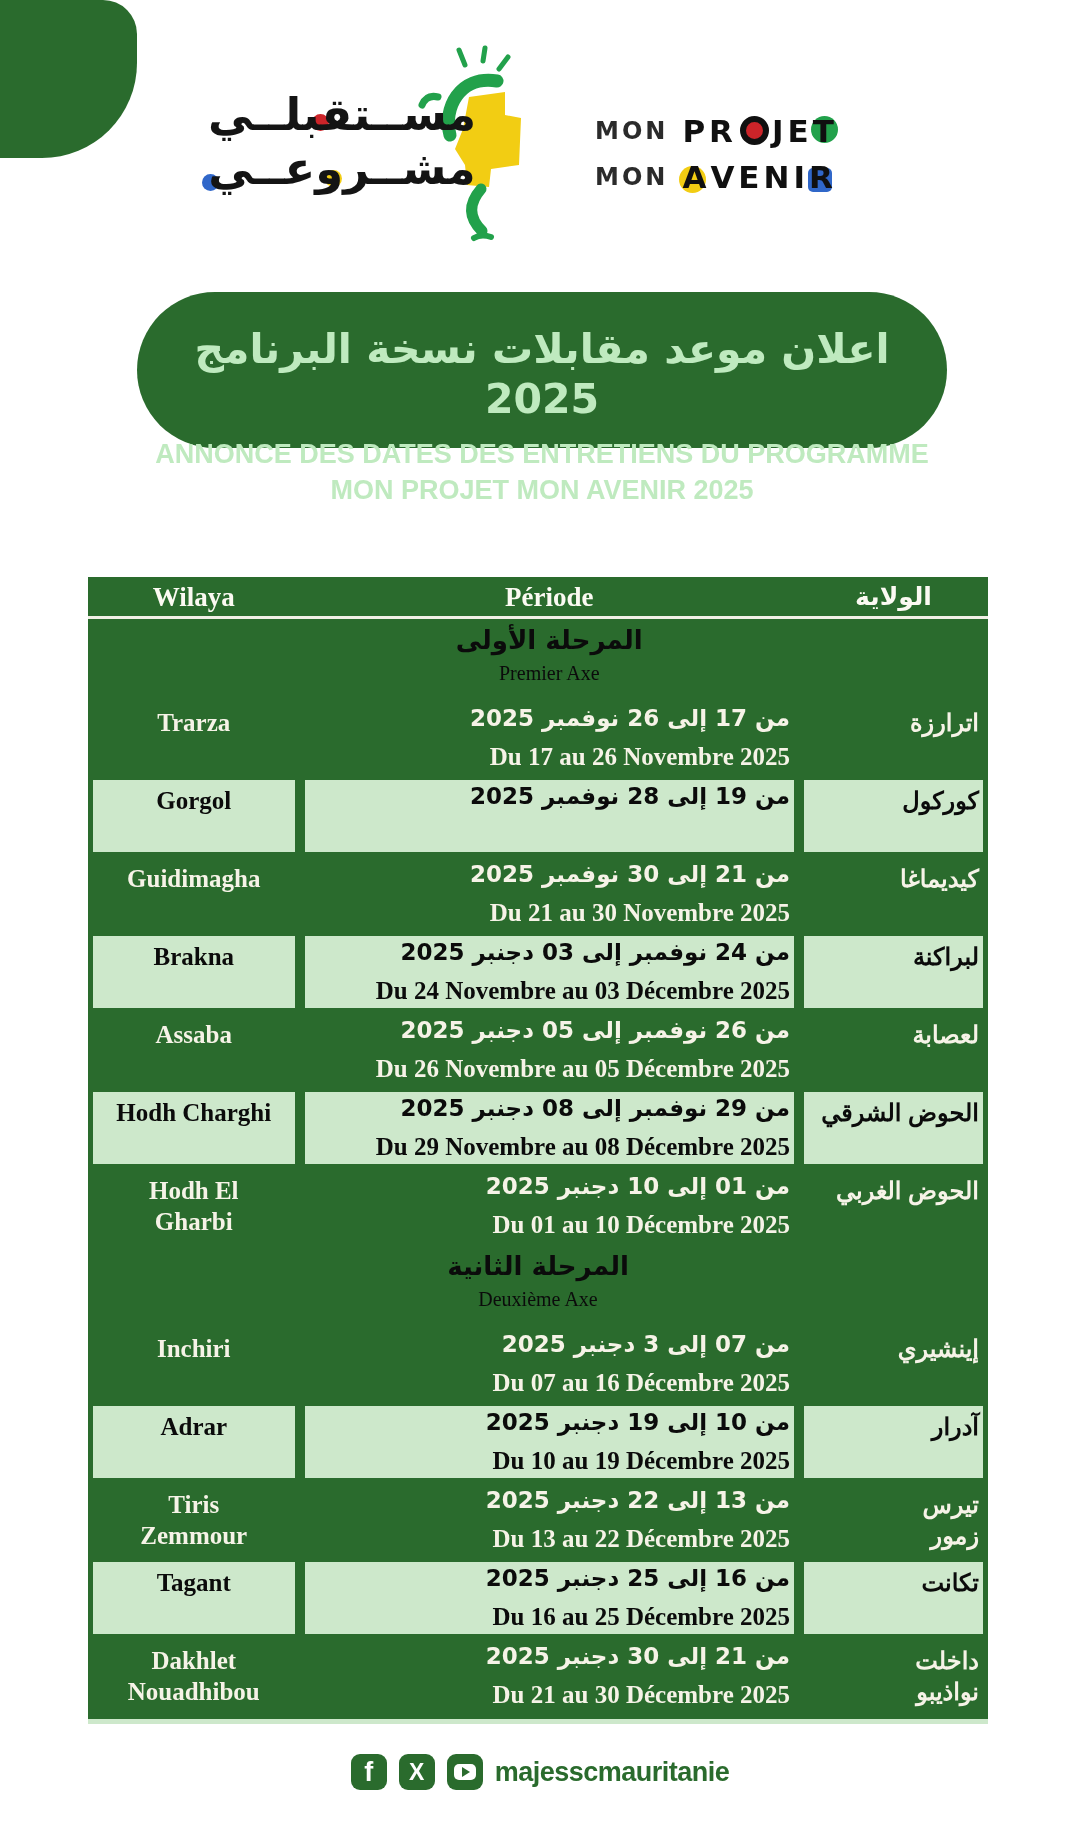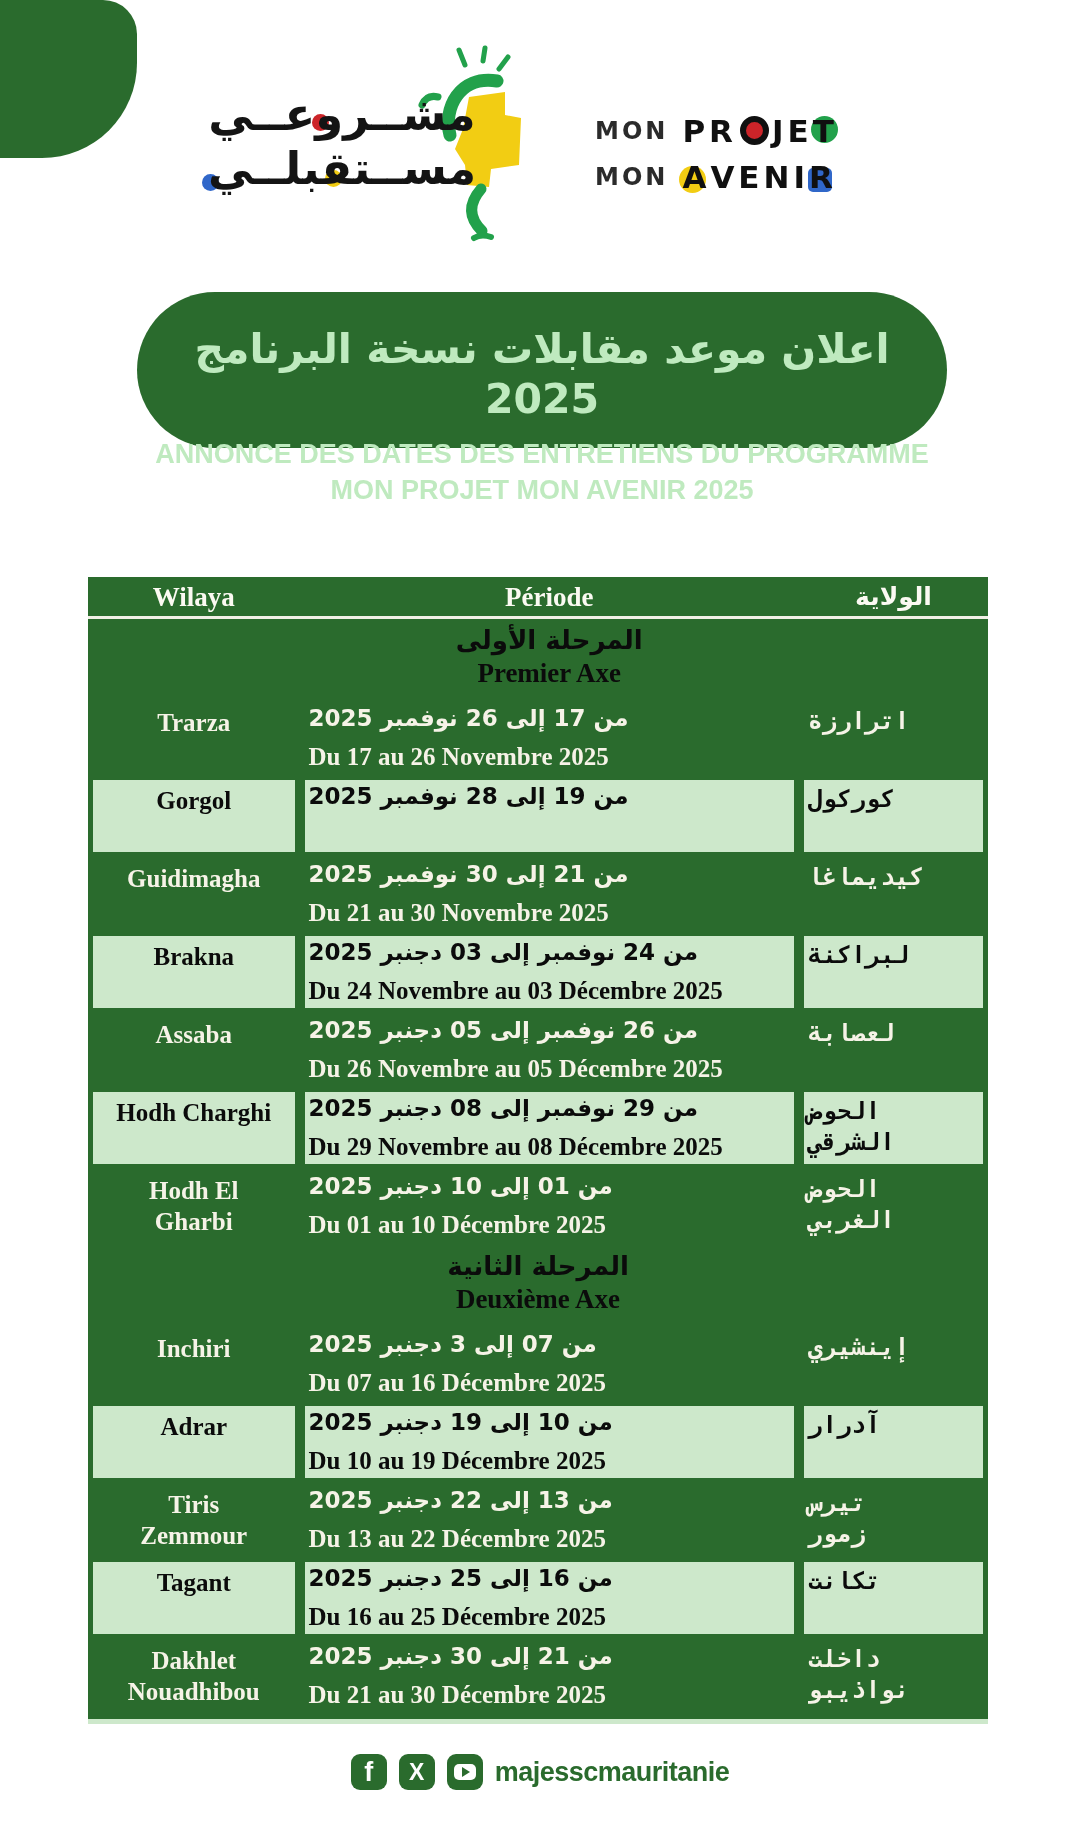--- a/index.html
+++ b/index.html
@@ -64,29 +64,29 @@
   .trow.merged{grid-template-columns:1fr;}
   .cell{margin:3px 5px;padding:3px 4px;}
   .trow.light .cell{background:var(--cell);}
   .trow.light{color:#0b0b0b;}
   .trow.dark{color:var(--ivory);}
   .trow.phase{color:#0b0b0b;}
 
   .wname{text-align:center;font-weight:bold;font-size:25px;line-height:31px;
          white-space:pre-line;padding-top:5px;}
   .period{display:flex;flex-direction:column;justify-content:space-between;
-          min-height:66px;text-align:left;}
+          min-height:66px;text-align:right;}
   .period-ar{font-family:"DejaVu Sans",sans-serif;font-weight:bold;font-size:23px;direction:rtl;}
   .period-fr{font-weight:bold;font-size:25px;}
-  .aname{text-align:left;font-family:Liberation Mono, monospace;font-weight:bold;font-size:24px;
+  .aname{text-align:right;font-family:Liberation Sans, sans-serif;font-weight:bold;font-size:24px;
          line-height:31px;white-space:pre-line;direction:rtl;padding-top:5px;}
 
   .phase-cell{text-align:center;padding-top:2px;padding-bottom:6px;}
   .phase-ar{font-family:"DejaVu Sans",sans-serif;font-weight:bold;font-size:26px;direction:rtl;line-height:33px;}
-  .phase-fr{font-weight:bold;font-size:27px;line-height:33px;}
+  .phase-fr{font-weight:normal;font-size:20px;line-height:33px;}
 
   
   .footer{position:absolute;left:0;top:1754px;width:100%;display:flex;justify-content:center;
           align-items:center;gap:12px;}
   .sicon{width:36px;height:36px;background:var(--dark);border-radius:9px;display:flex;
          align-items:center;justify-content:center;color:#ffffff;
          font-family:"Liberation Sans",sans-serif;font-weight:bold;}
   .sicon.fb{font-size:27px;}
   .sicon.x{font-size:23px;}
   .yt-body{width:22px;height:16px;background:#ffffff;border-radius:5px;display:flex;
@@ -102,22 +102,22 @@
 <div class="page">
 
   <div class="corner-blob"></div>
 
   <div class="logo-row">
 
     <div class="logo-arabic">
       <span class="dot dot-red"></span>
       <span class="dot dot-yellow"></span>
       <span class="dot dot-blue"></span>
+      <div class="lline">مســتقبلــي</div>
       <div class="lline">مشــروعــي</div>
-      <div class="lline">مســتقبلــي</div>
     </div>
 
     <svg class="logo-map" viewBox="0 0 150 200">
       <path d="M60 20 L54 5" stroke="#22a14b" stroke-width="5" stroke-linecap="round" fill="none"></path>
       <path d="M78 16 L80 3" stroke="#22a14b" stroke-width="5" stroke-linecap="round" fill="none"></path>
       <path d="M94 24 L103 12" stroke="#22a14b" stroke-width="5" stroke-linecap="round" fill="none"></path>
       <path d="M92 36 C 54 30, 38 64, 45 90" stroke="#22a14b" stroke-width="13" stroke-linecap="round" fill="none"></path>
       <path d="M33 52 C 25 50, 20 53, 17 60" stroke="#22a14b" stroke-width="7" stroke-linecap="round" fill="none"></path>
       <path d="M64 52 L100 47 L100 70 L116 73 L114 120 L86 124 L84 142 L62 140 L60 120 L50 104 L58 84 Z" fill="#f2cd13"></path>
       <path d="M76 144 C 64 158, 63 172, 77 186" stroke="#22a14b" stroke-width="11" stroke-linecap="round" fill="none"></path>

